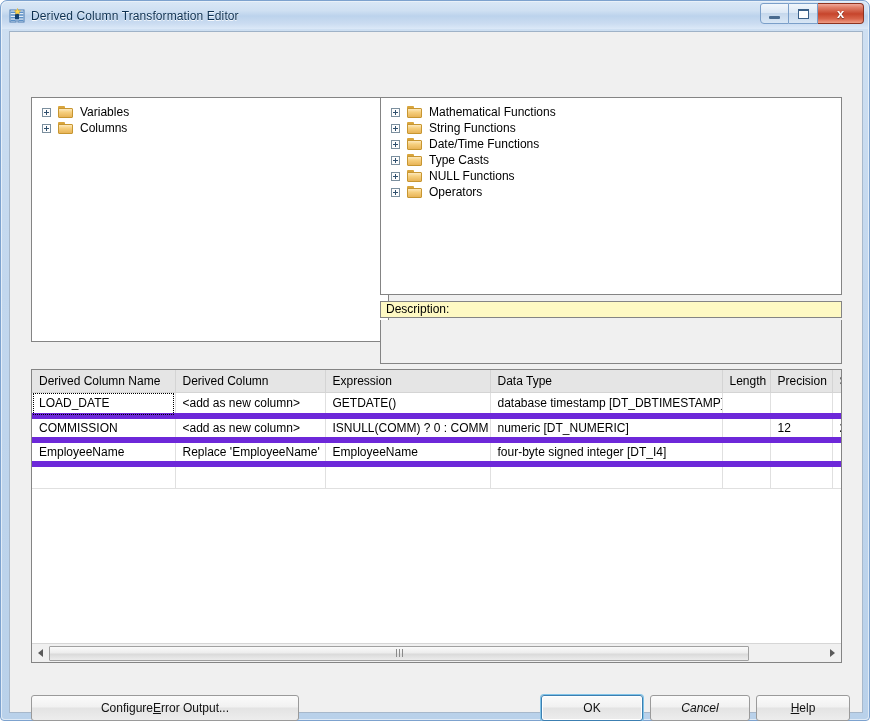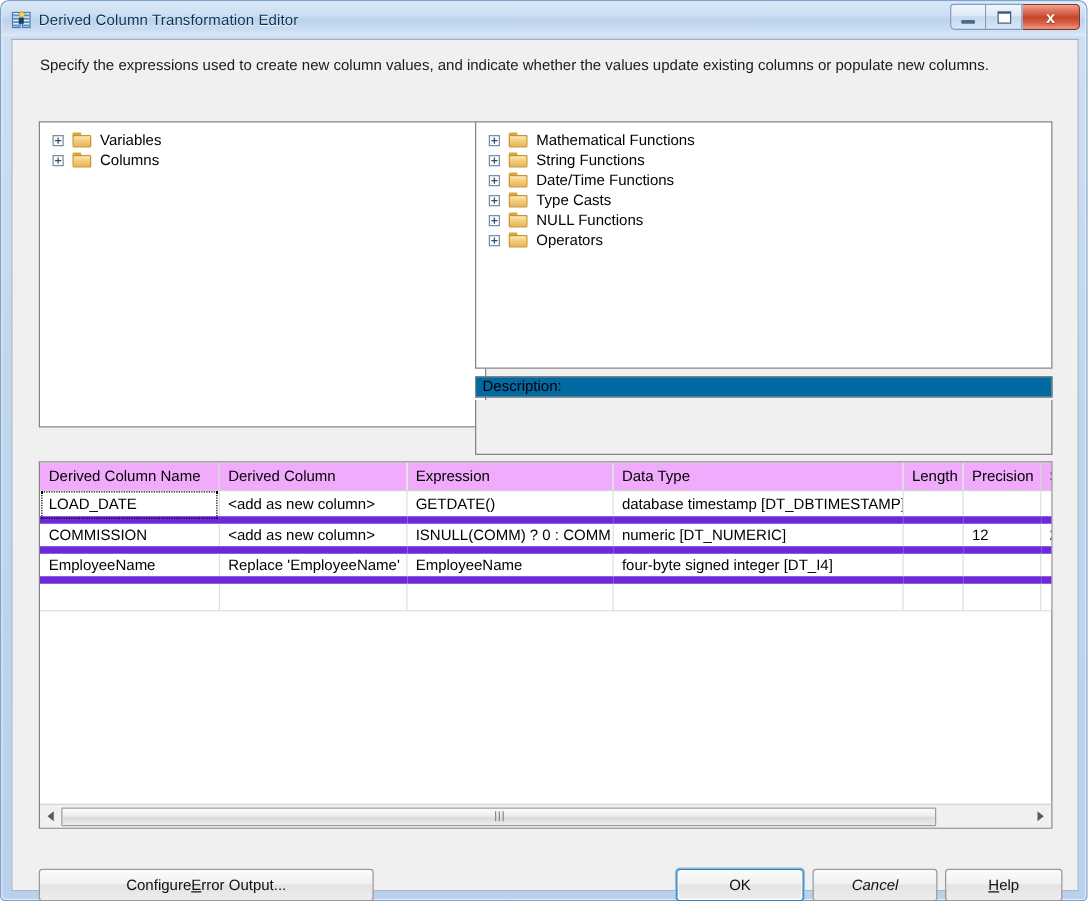--- a/index.html
+++ b/index.html
@@ -166,21 +166,21 @@
     border: 1px solid #c79631;
     border-radius: 1px;
   }
   .tree-label { white-space: nowrap; }
 
   
   .desc-label-box {
     position: absolute;
     left: 370px; top: 269px;
     width: 462px; height: 17px;
-    background: #0369a1;
+    background: #fef9c3;
     border: 1px solid #848484;
     font-size: 12px;
     color: #000;
     padding-left: 5px;
     line-height: 15px;
   }
   .desc-body {
     position: absolute;
     left: 370px; top: 288px;
     width: 462px; height: 44px;
@@ -205,21 +205,21 @@
     overflow: hidden;
   }
   table.grid {
     border-collapse: collapse;
     table-layout: fixed;
     width: 840px;
     font-size: 12px;
   }
   table.grid th {
     height: 22px;
-    background: #f0abfc;
+    background: #e5e5e5;
     border-right: 1px solid #d4d4d4;
     border-bottom: 1px solid #d4d4d4;
     font-weight: normal;
     text-align: left;
     padding: 0 0 0 7px;
     color: #000;
     white-space: nowrap;
     overflow: hidden;
   }
   table.grid td {
@@ -347,21 +347,20 @@
         <span class="glyph-max"></span>
       </span>
       <span class="tb-btn close">
         <span class="glyph-close">x</span>
       </span>
     </span>
   </div>
 
   <div class="client">
 
-    <div class="instruction">Specify the expressions used to create new column values, and indicate whether the values update existing columns or populate new columns.</div>
 
     <div class="tree-panel" id="left-tree">
       <div class="tree-row">
         <span class="expander"></span>
         <span class="folder">
           <span class="tab"></span>
             <span class="body"></span>
         </span>
         <span class="tree-label">Variables</span>
       </div>

